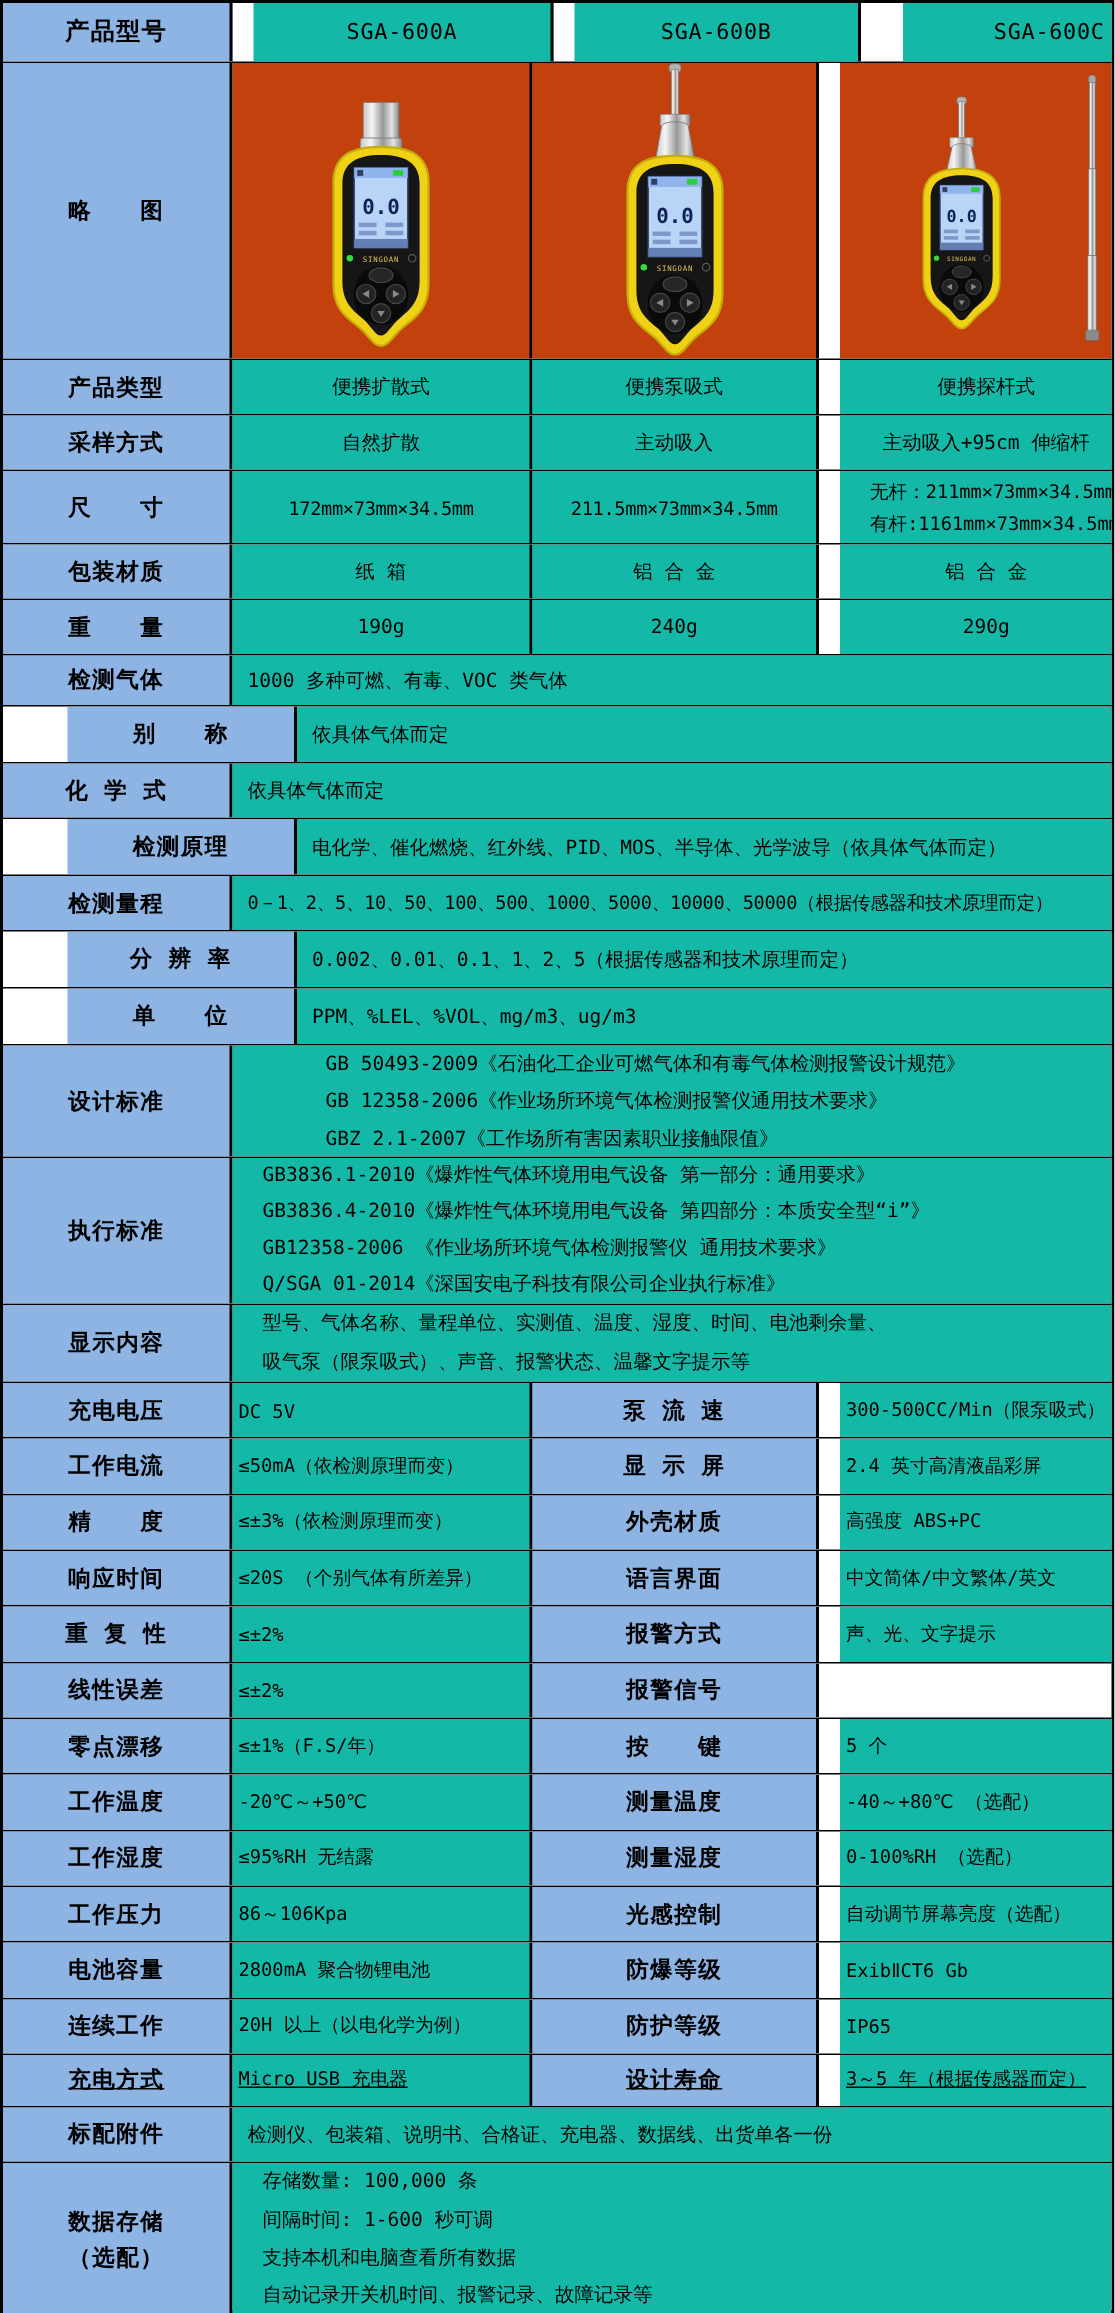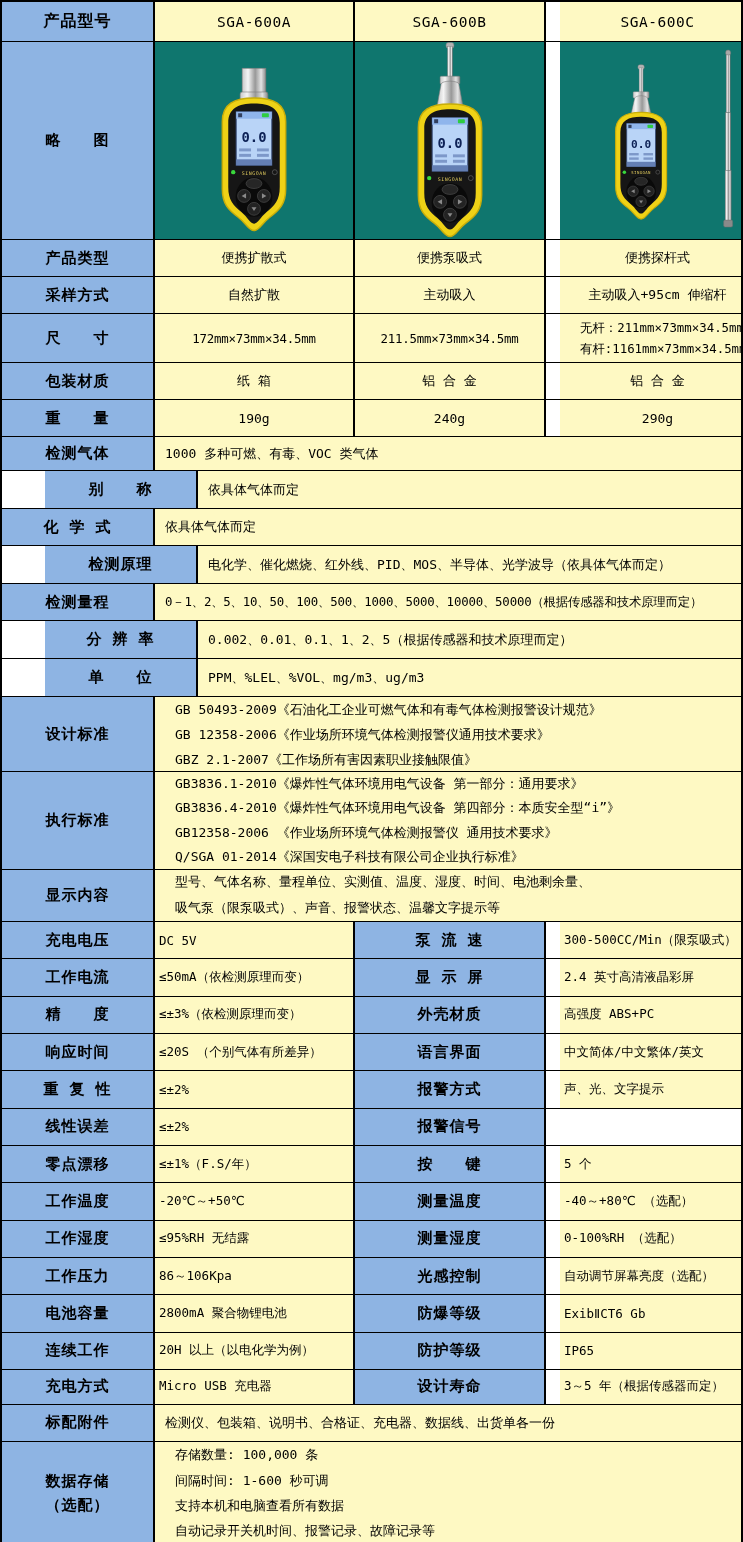--- a/index.html
+++ b/index.html
@@ -14,38 +14,38 @@
   .row:last-child{border-bottom:none;}
   .cell{flex:none;border-right:2px solid #000;display:flex;align-items:center;justify-content:center;overflow:hidden;}
   .cell.last{border-right:none;}
   .c0{width:153px;}
   .c1{width:200px;}
   .c2{width:191px;}
   .c3{width:195px;margin-left:14px;}
   .cfull{width:586px;}
   .label{background:#8EB4E3;font-weight:bold;font-size:15px;text-align:center;letter-spacing:1px;}
   .label.hdr{font-size:16px;}
-  .val{background:#fef9c3;font-size:13px;}
+  .val{background:#14b8a6;font-size:13px;}
   .center{text-align:center;justify-content:center;}
   .left{justify-content:flex-start;padding-left:10px;text-align:right;white-space:nowrap;}
-  .photo{background:#0f766e;padding:0;align-items:stretch;}
+  .photo{background:#c2410c;padding:0;align-items:stretch;}
   .photo svg{display:block;width:100%;height:100%;}
   .model{font-size:14.5px;letter-spacing:0.5px;}
   .lines{display:flex;flex-direction:column;justify-content:center;width:100%;padding-left:20px;white-space:nowrap;}
-  .lh25 .ln{line-height:25px;}
+  .lh25 .ln{line-height:25px;margin-left:42px;}
   .lh245 .ln{line-height:24.4px;}
   .lh26 .ln{line-height:26px;font-family:Liberation Mono, monospace;}
   .lh255 .ln{line-height:25.4px;}
   .dim3 .ln{line-height:21px;font-size:12.4px;}
   .tight{font-size:12.4px;letter-spacing:-0.2px;}
   .sp-val{font-size:12.5px;padding-left:4px;}
   
-  .r-header{height:40px;}
+  .r-header{height:40px;gap:14px;}
   .r-photo{height:198px;}
-  .r34{height:34px;} .r35{height:35px;} .r37{height:37px;} .r38{height:38px;padding-left:43px;} .r49{height:49px;}
+  .r34{height:34px;} .r35{height:35px;text-decoration:underline;} .r37{height:37px;} .r38{height:38px;padding-left:43px;} .r49{height:49px;}
   .r-design{height:75px;} .r-exec{height:98px;} .r-disp{height:52px;}
   .r-spec{height:37.33px;}
   .r-store{height:102px;}
   .store-label{flex-direction:column;line-height:24px;}
 </style>
 </head>
 <body>
 
 <div class="table">
 

